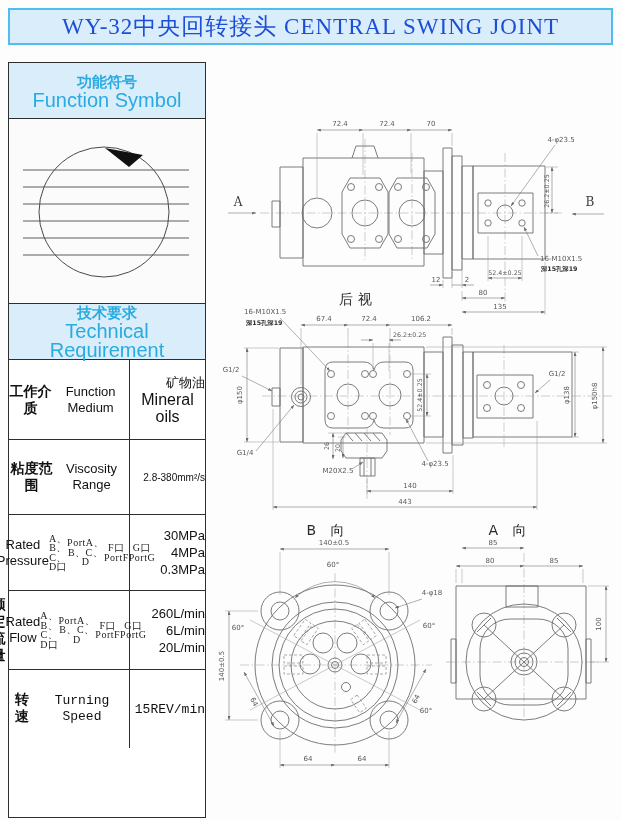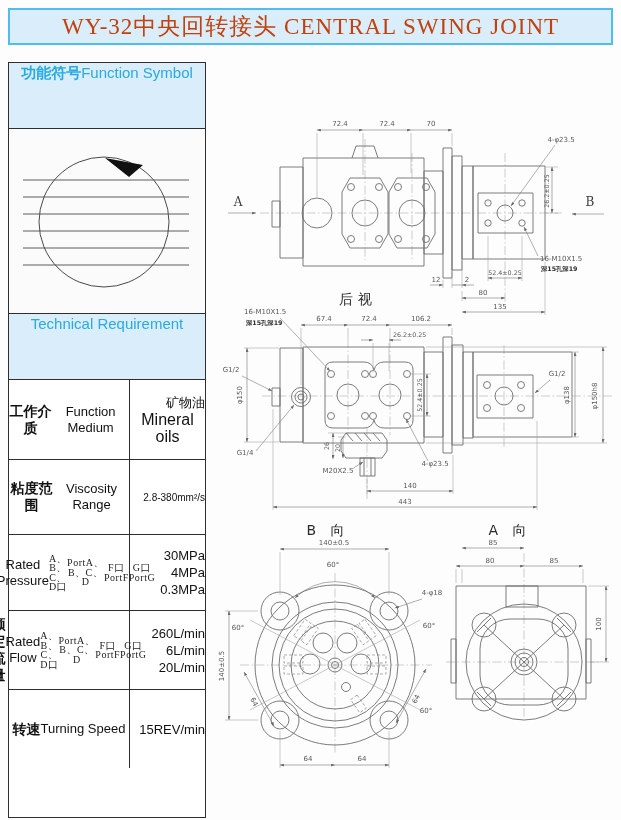--- a/index.html
+++ b/index.html
@@ -1,35 +1,35 @@
 <!DOCTYPE html>
 <html><head>
 <meta charset="utf-8">
 <style>
   html,body{margin:0;padding:0;}
   body{width:621px;height:820px;background:#fdfdfd;font-family:"Liberation Sans","DejaVu Sans",sans-serif;position:relative;overflow:hidden;}
   .title-bar{
     position:absolute;left:8px;top:8px;width:601px;height:33px;
     background:#d9edfb;border:2px solid #4fbdef;
     display:flex;align-items:center;justify-content:center;
-    color:#c2410c;font-family:"Liberation Serif","DejaVu Serif",serif;
+    color:#1d4ed8;font-family:"Liberation Serif","DejaVu Serif",serif;
     font-size:23px;letter-spacing:1px;white-space:nowrap;
   }
   .spec{
     position:absolute;left:8px;top:62px;width:198px;height:756px;
     border:1.6px solid #2e2e2e;box-sizing:border-box;background:#fff;
   }
   .cell{box-sizing:border-box;border-bottom:1.6px solid #2e2e2e;}
-  .cell:last-child{border-bottom:none;}
+  .cell:last-child{border-bottom:none;font-family:Liberation Mono, monospace;}
   .head{
     background:#d9edfb;color:#29aae1;text-align:center;
-    height:66px;display:flex;justify-content:center;
+    height:56px;display:flex;flex-direction:column;justify-content:center;
   }
   .head .zh{font-size:15px;font-weight:bold;line-height:19px;}
-  .head .en{font-size:15px;line-height:19px;}
+  .head .en{font-size:20px;line-height:19px;}
   .sym{height:185px;background:#fbfbfb;}
   .row{display:flex;}
   .lab{
     width:121px;border-right:1.6px solid #2e2e2e;box-sizing:border-box;
     display:flex;flex-direction:row;justify-content:center;align-items:center;
     text-align:center;color:#111;
   }
   .val{
     flex:1;display:flex;flex-direction:column;justify-content:center;align-items:flex-end;
     text-align:center;color:#111;
@@ -70,20 +70,21 @@
         <line x1="14" y1="68" x2="180" y2="68"></line>
         <line x1="14" y1="85" x2="180" y2="85"></line>
         <line x1="14" y1="102" x2="180" y2="102"></line>
         <line x1="14" y1="119" x2="180" y2="119"></line>
         <line x1="14" y1="136" x2="180" y2="136"></line>
       </g>
       <polygon points="96,29 134,36 120,48" fill="#111"></polygon>
     </svg>
   </div>
   <div class="cell head">
+    <div class="zh">技术要求</div>
     <div class="en">Technical Requirement</div>
   </div>
 
   <div class="cell row r1">
     <div class="lab">
       <div class="zh">工作介质</div>
       <div class="en">Function Medium</div>
     </div>
     <div class="val">
       <div class="v">矿物油</div>

